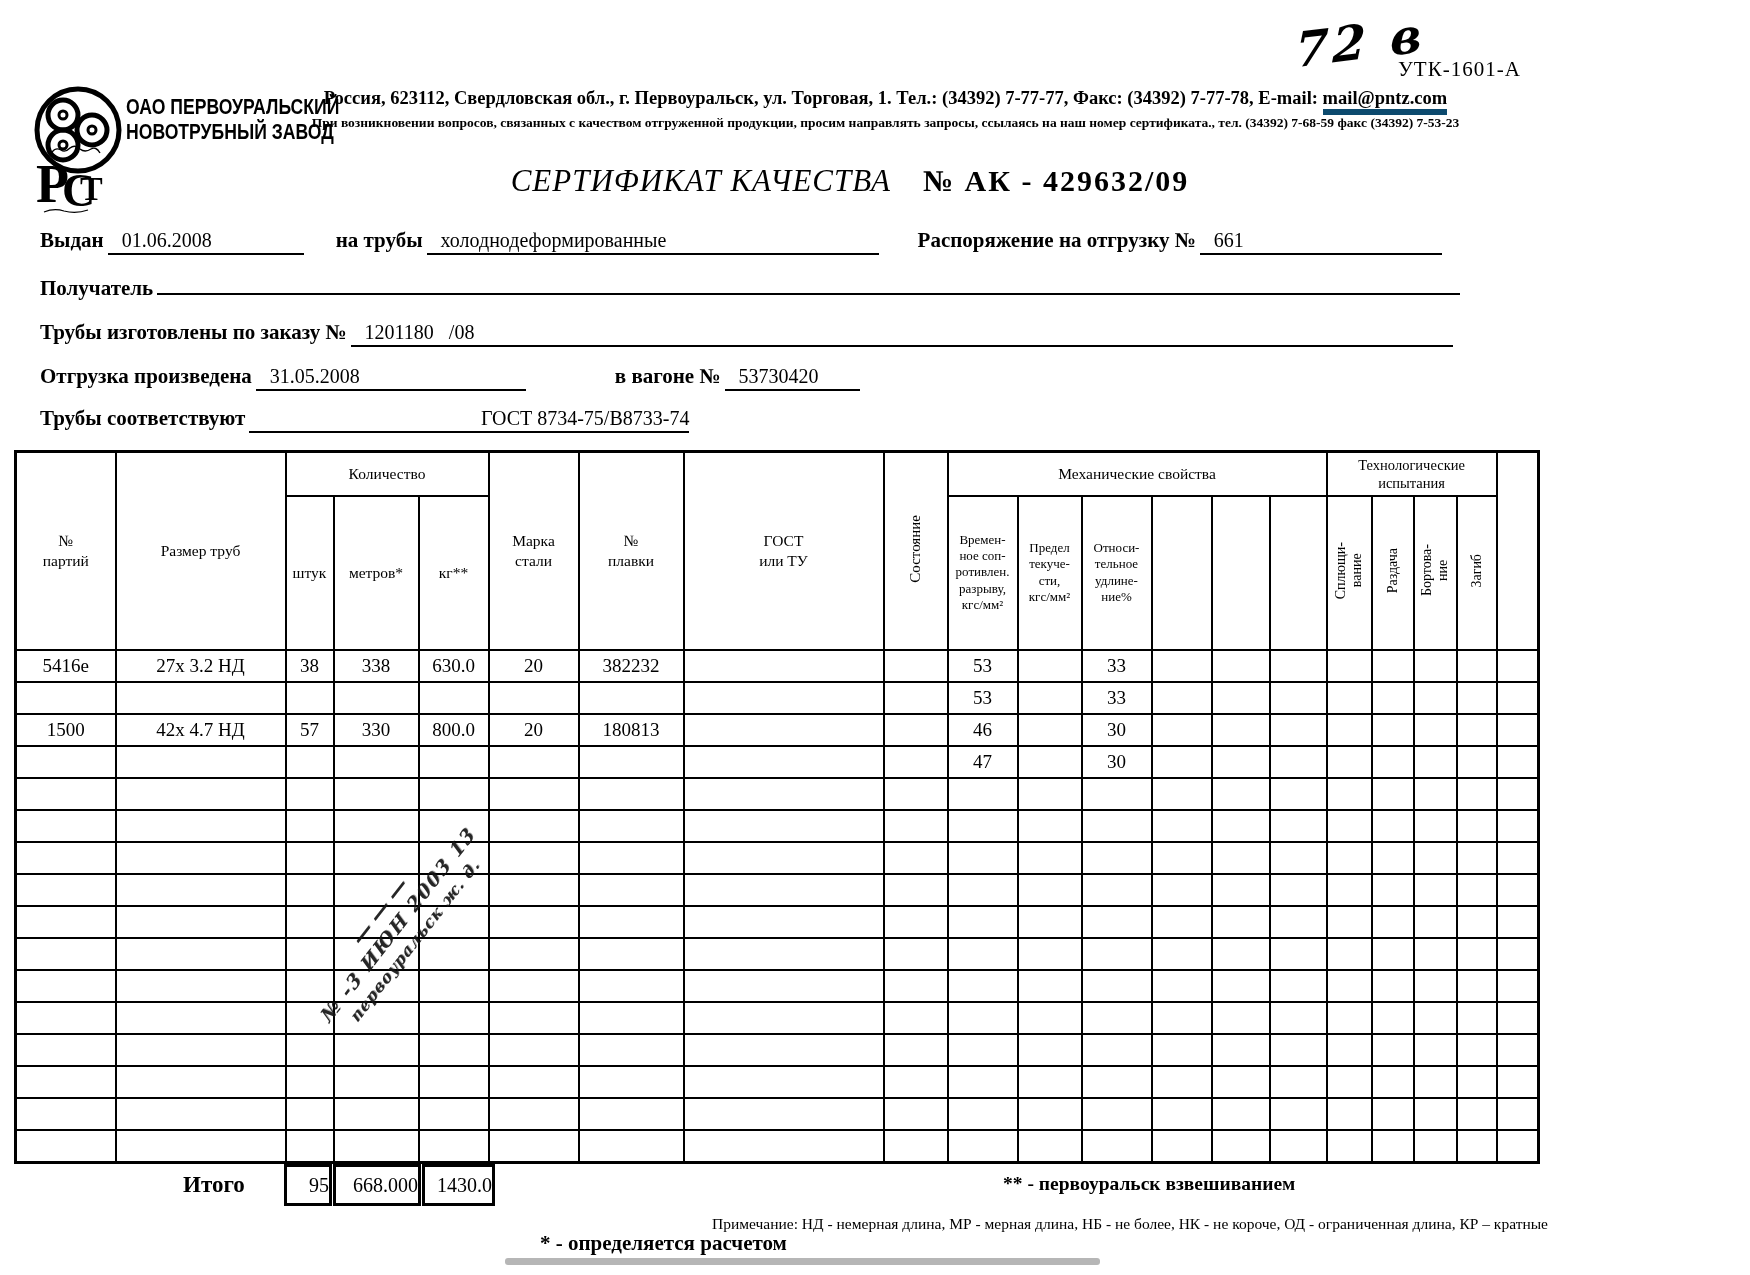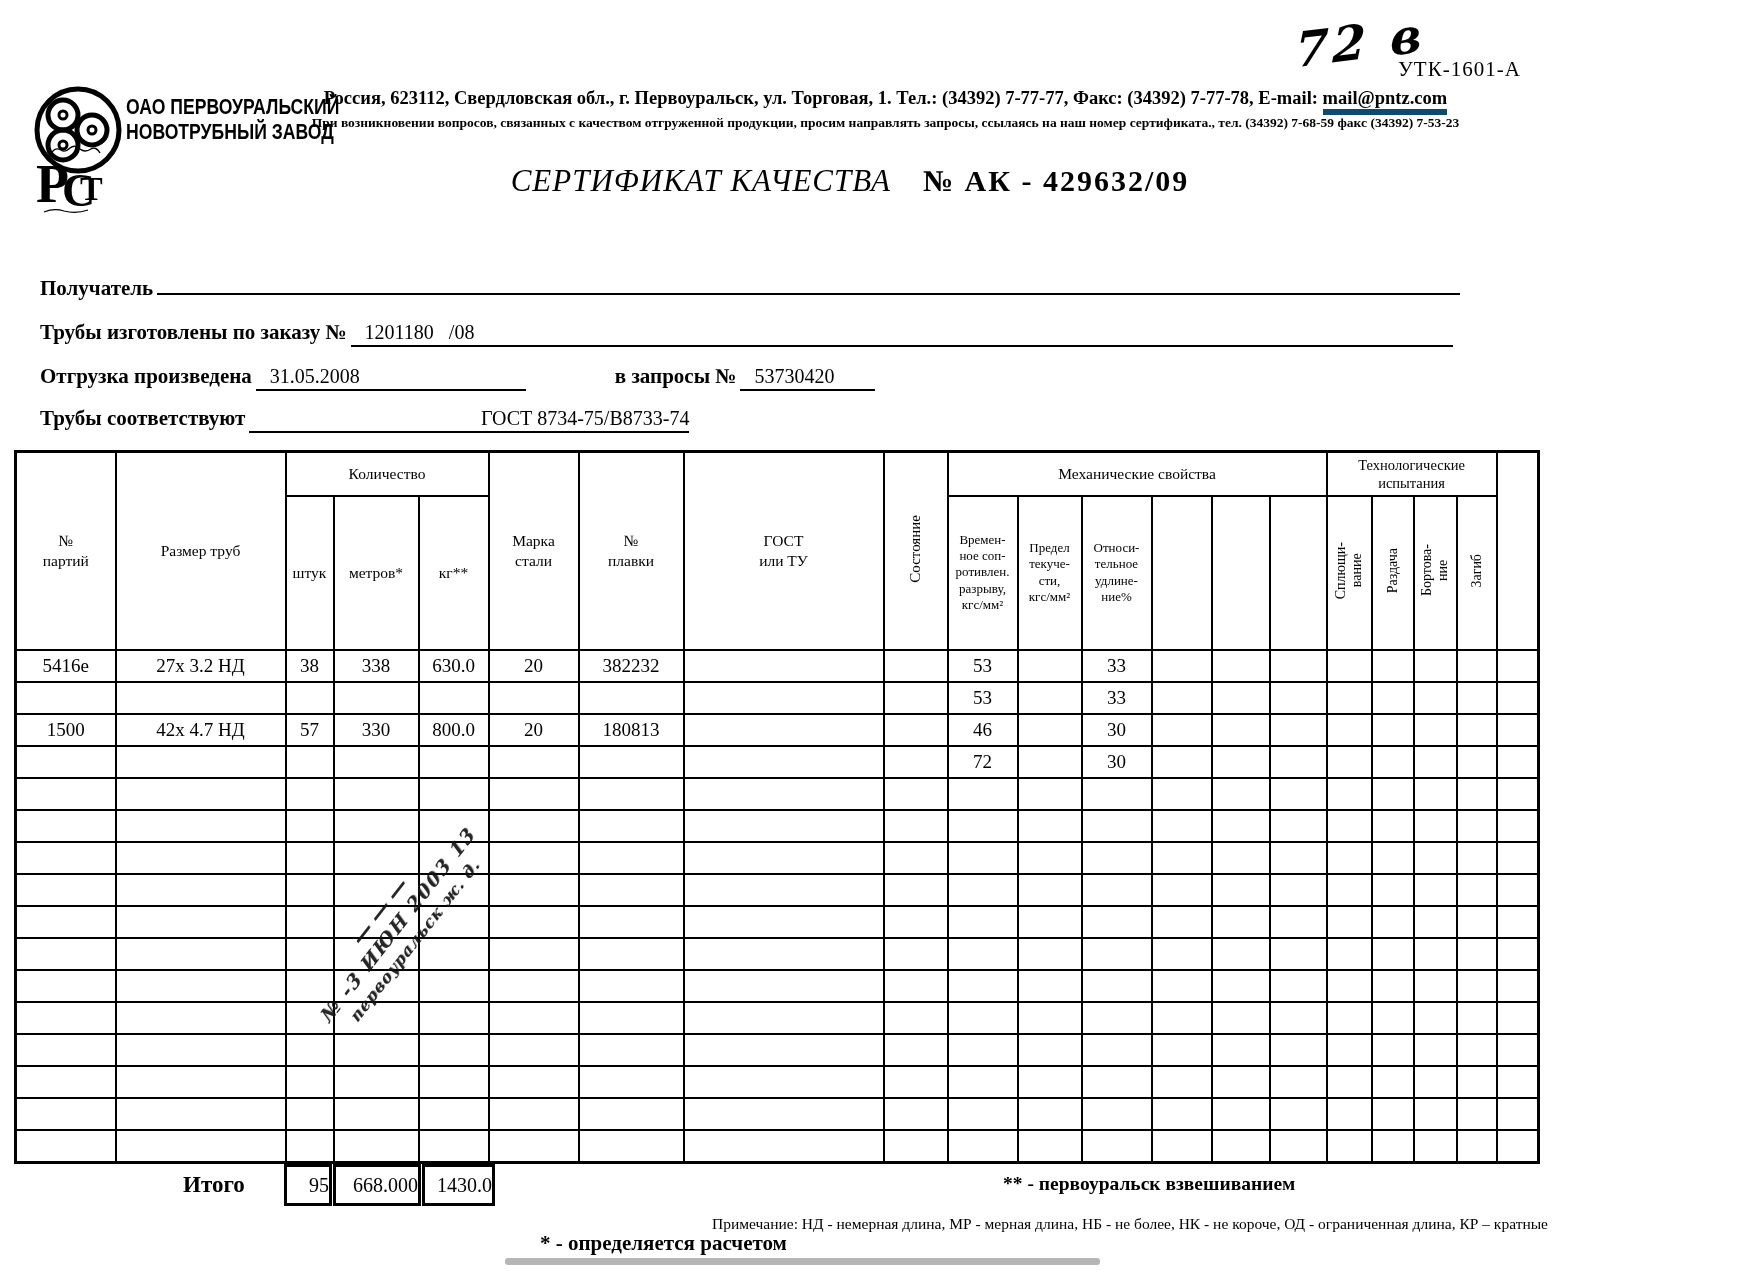--- a/index.html
+++ b/index.html
@@ -124,35 +124,43 @@
       <text x="46" y="60" font-family="Liberation Serif, serif" font-size="34" font-weight="bold">Т</text>
       <path d="M10,72 Q20,68 30,71 Q42,74 54,70" fill="none" stroke="#000" stroke-width="1.2"></path>
     </svg>
   </div>
 
   <div class="title-block">
     <span class="title-main">СЕРТИФИКАТ КАЧЕСТВА</span>
     <span class="title-num">№  АК -  429632/09</span>
   </div>
 
+  <div class="fline" style="left:40px; top:228px;">
+    <span class="flabel">Выдан</span>
+    <span class="fval" style="width:196px;">01.06.2008</span>
+    <span class="flabel" style="margin-left:28px;">на трубы</span>
+    <span class="fval" style="width:452px;">холоднодеформированные</span>
+    <span class="flabel" style="margin-left:35px;">Распоряжение на отгрузку №</span>
+    <span class="fval" style="width:242px;">661</span>
+  </div>
 
   <div class="fline" style="left:40px; top:276px;">
     <span class="flabel">Получатель</span>
     <span class="fval" style="width:1303px;"></span>
   </div>
 
   <div class="fline" style="left:40px; top:320px;">
     <span class="flabel">Трубы изготовлены по заказу №</span>
     <span class="fval" style="width:1102px;">1201180   /08</span>
   </div>
 
   <div class="fline" style="left:40px; top:364px;">
     <span class="flabel">Отгрузка произведена</span>
     <span class="fval" style="width:270px;">31.05.2008</span>
-    <span class="flabel" style="margin-left:85px;">в запросы №</span>
+    <span class="flabel" style="margin-left:85px;">в вагоне №</span>
     <span class="fval" style="width:135px;">53730420</span>
   </div>
 
   <div class="fline" style="left:40px; top:406px;text-align:right;">
     <span class="flabel">Трубы соответствуют</span>
     <span class="fval" style="width:440px;">ГОСТ 8734-75/В8733-74</span>
   </div>
 
   <table class="cert-table">
     <colgroup>
@@ -293,21 +301,21 @@
         <tr>
           <td></td>
           <td></td>
           <td></td>
           <td></td>
           <td></td>
           <td></td>
           <td></td>
           <td></td>
           <td></td>
-          <td>72</td>
+          <td>47</td>
           <td></td>
           <td>30</td>
           <td></td>
           <td></td>
           <td></td>
           <td></td>
           <td></td>
           <td></td>
           <td></td>
           <td></td>

